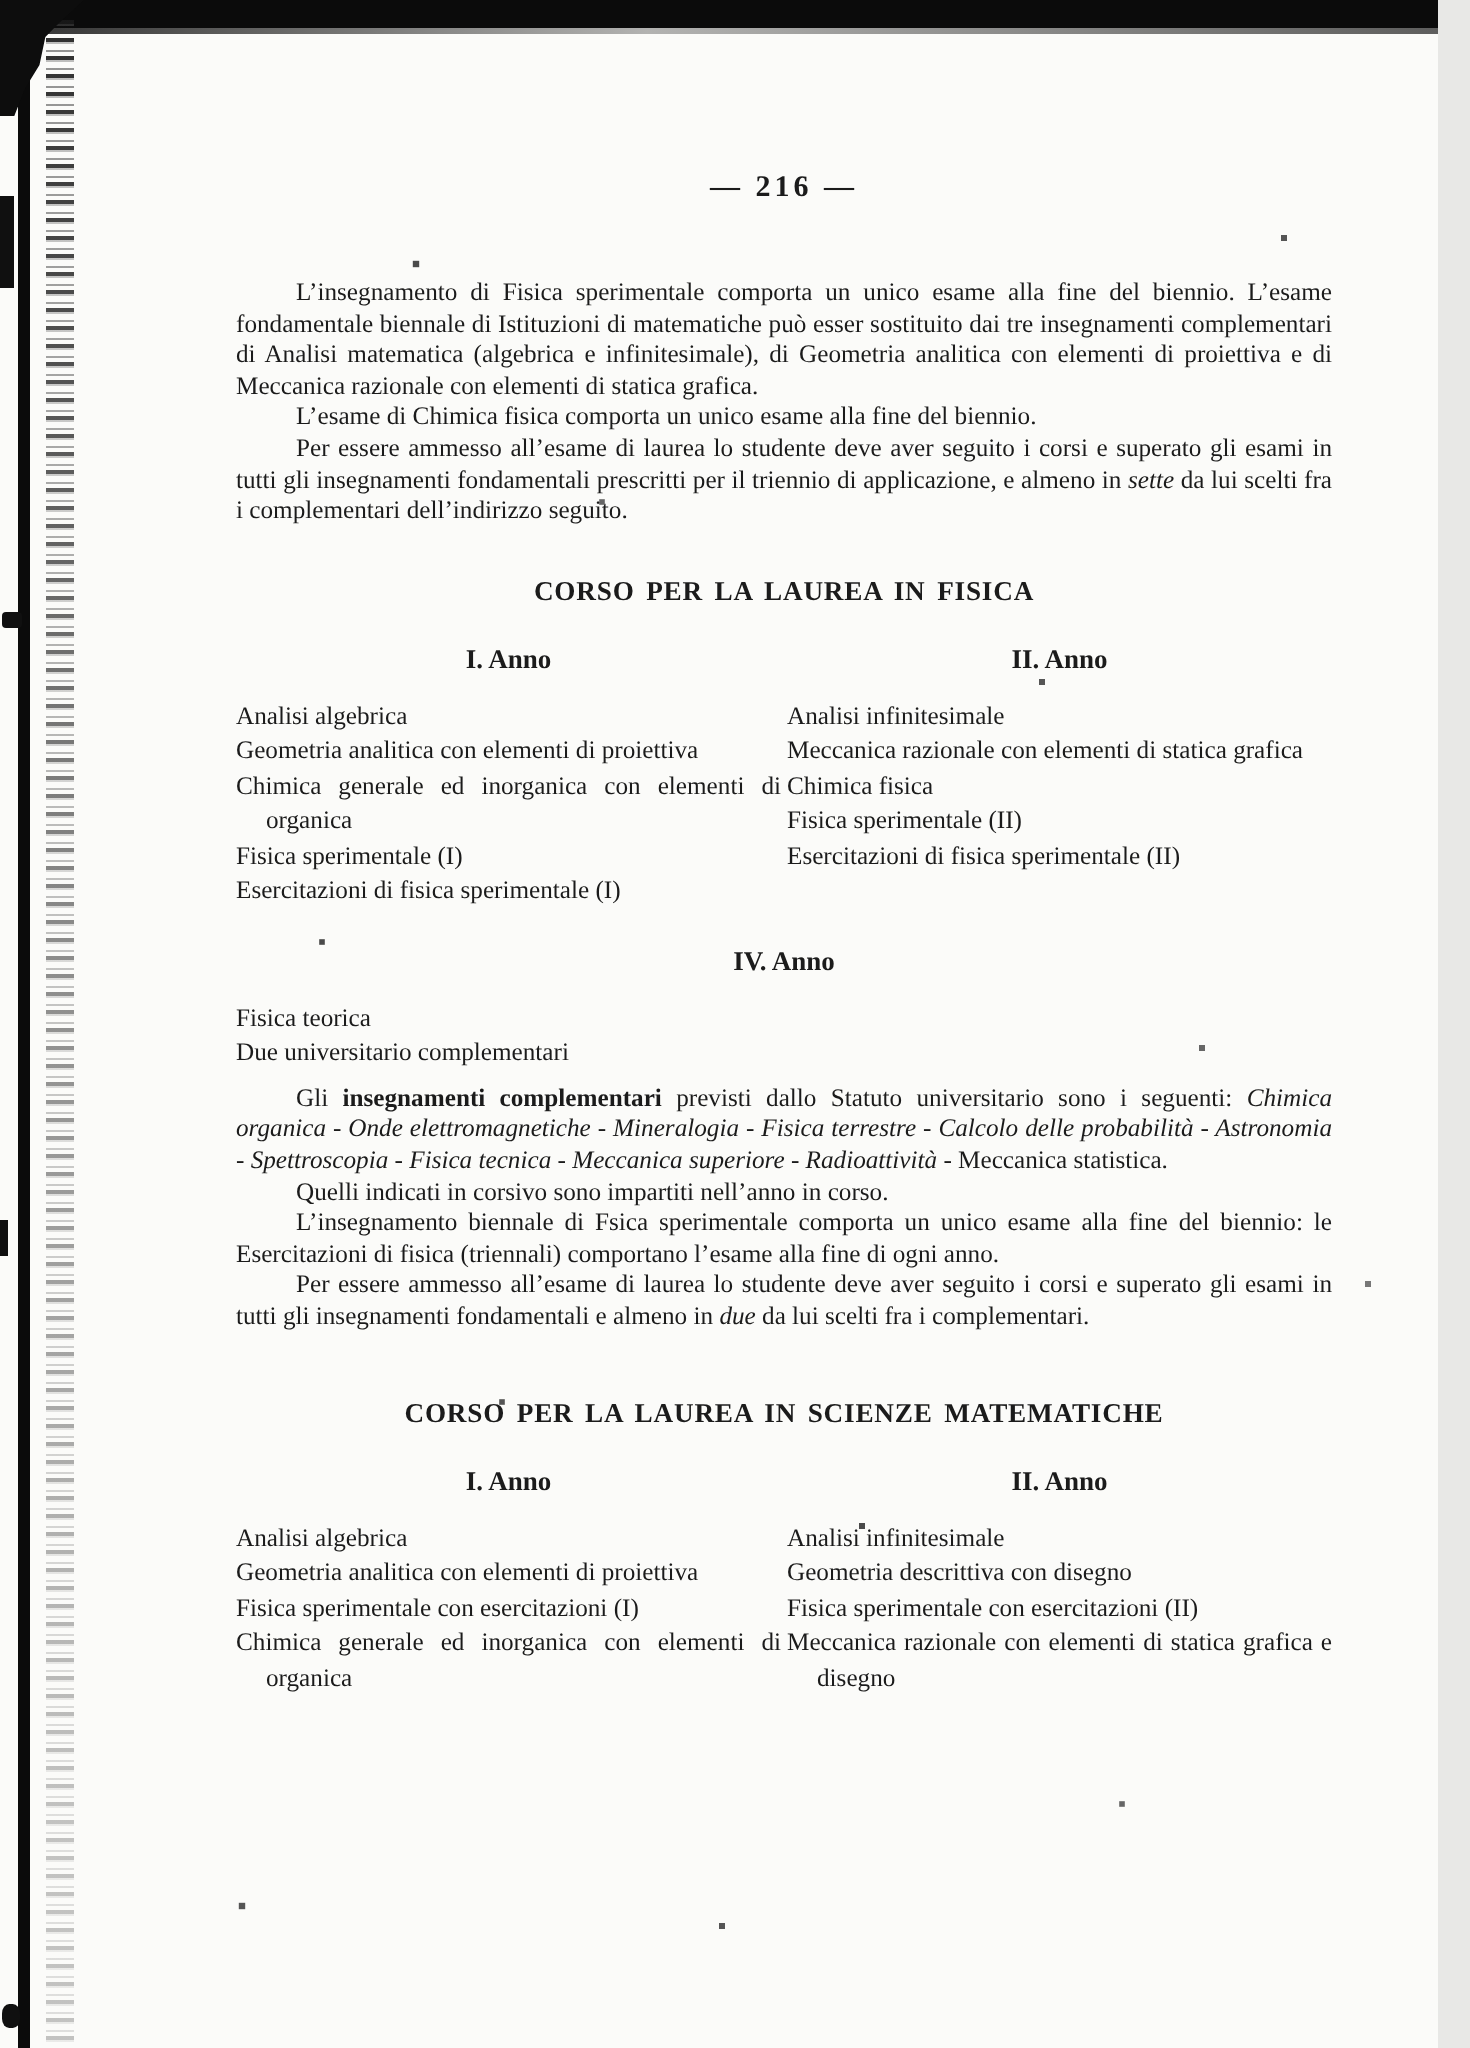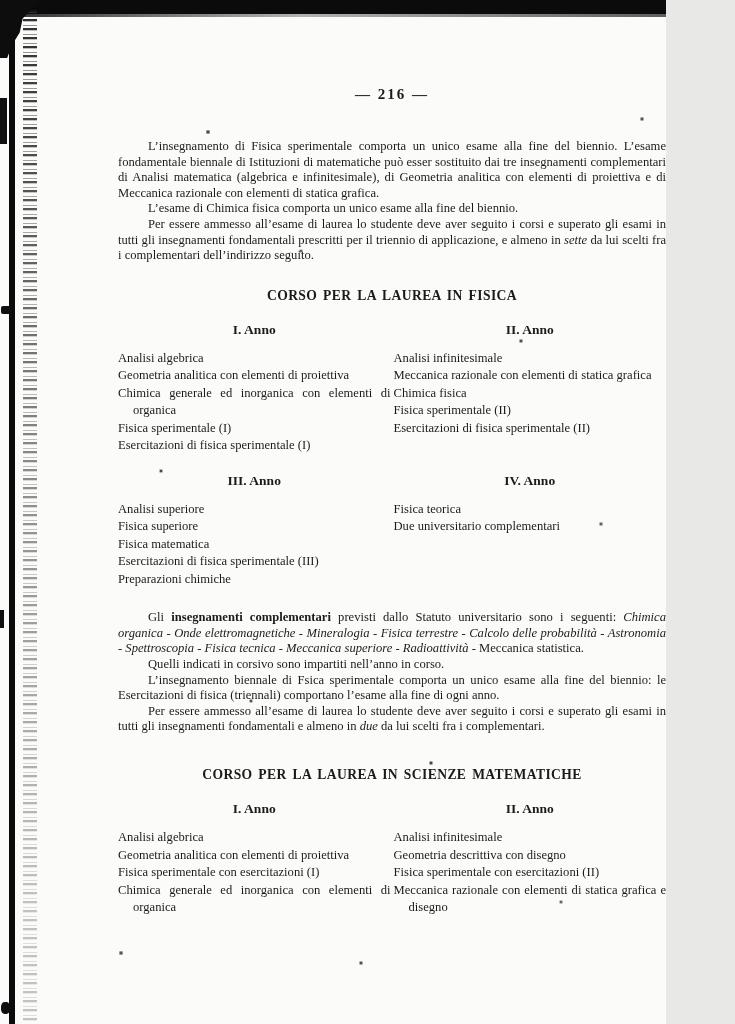--- a/index.html
+++ b/index.html
@@ -1,19 +1,19 @@
 <!DOCTYPE html>
 <html lang="it" style="--ink: #1b1b1b; --paper: #fbfbf9;"><head>
 <meta charset="utf-8">
 <style>
   :root { --ink:#1b1b1b; --paper:#fbfbf9; }
   * { box-sizing:border-box; }
   html,body { margin:0; padding:0; background:#e8e8e6; }
   .page {
-    position:relative; width:666px; height:1024px;
+    position:relative; width:719px; height:1024px;
     background:var(--paper); overflow:hidden;
     font-family:"Liberation Serif", serif; color:var(--ink);
   }
   
   .top-bar { position:absolute; top:0; left:0; width:100%; height:14px; background:#0b0b0b; }
   .top-bar::after { content:""; position:absolute; top:14px; left:0; width:100%; height:3px;
     background:linear-gradient(to right, rgba(10,10,10,.85), rgba(10,10,10,.3) 45%, rgba(10,10,10,.65)); }
   .left-line { position:absolute; top:0; left:9px; width:6px; height:100%; background:#0b0b0b; }
   .noise-strip { position:absolute; top:10px; left:23px; width:14px; height:100%;
     background:
@@ -46,21 +46,21 @@
   .bd { font-weight:bold; }
   .section-title { text-align:center; font-weight:bold; 
     font-size:13.6px; letter-spacing:.4px; word-spacing:2px; margin:24px 0 18px; }
   .mt-lg { margin-top:32px; }
   .year-row { display:flex; gap:3px; }
   .year-row + .year-row { margin-top:18px; }
   .year-col { flex:1; min-width:0; }
   .year-header { text-align:center; font-weight:bold; font-size:13.5px; margin:0 0 12px; }
   .course-item { font-size:12.6px; line-height:17.5px; text-align:justify;
     padding-left:15px; text-indent:-15px; }
-  .para-block { margin-top:22px; }
+  .para-block { margin-top:6px; }
 </style>
 </head>
 <body>
 
 <div class="page">
 
   <div class="top-bar"></div>
   <div class="left-line"></div>
   <div class="noise-strip"></div>
   <div class="corner-blob"></div>
@@ -98,30 +98,20 @@
             <div class="course-item">Meccanica razionale con elementi di statica grafica</div>
             <div class="course-item">Chimica fisica</div>
             <div class="course-item">Fisica sperimentale (II)</div>
             <div class="course-item">Esercitazioni di fisica sperimentale (II)</div>
           </div>
       </div>
     </div>
 
     <div class="year-row">
       <div class="year-col">
-        <h3 class="year-header">III. Anno</h3>
-        <div class="course-list">
-            <div class="course-item">Analisi superiore</div>
-            <div class="course-item">Fisica superiore</div>
-            <div class="course-item">Fisica matematica</div>
-            <div class="course-item">Esercitazioni di fisica sperimentale (III)</div>
-            <div class="course-item">Preparazioni chimiche</div>
-          </div>
-      </div>
-      <div class="year-col">
         <h3 class="year-header">IV. Anno</h3>
         <div class="course-list">
             <div class="course-item">Fisica teorica</div>
             <div class="course-item">Due universitario complementari</div>
           </div>
       </div>
     </div>
 
     <div class="para-block">
       <div class="para"><span>Gli </span><span class="bd">insegnamenti complementari</span><span> previsti dallo Statuto universitario sono i seguenti: </span><span class="it">Chimica organica - Onde elettromagnetiche - Mineralogia - Fisica terrestre - Calcolo delle probabilità - Astronomia - Spettroscopia - Fisica tecnica - Meccanica superiore - Radioattività - </span><span>Meccanica statistica.</span></div>

